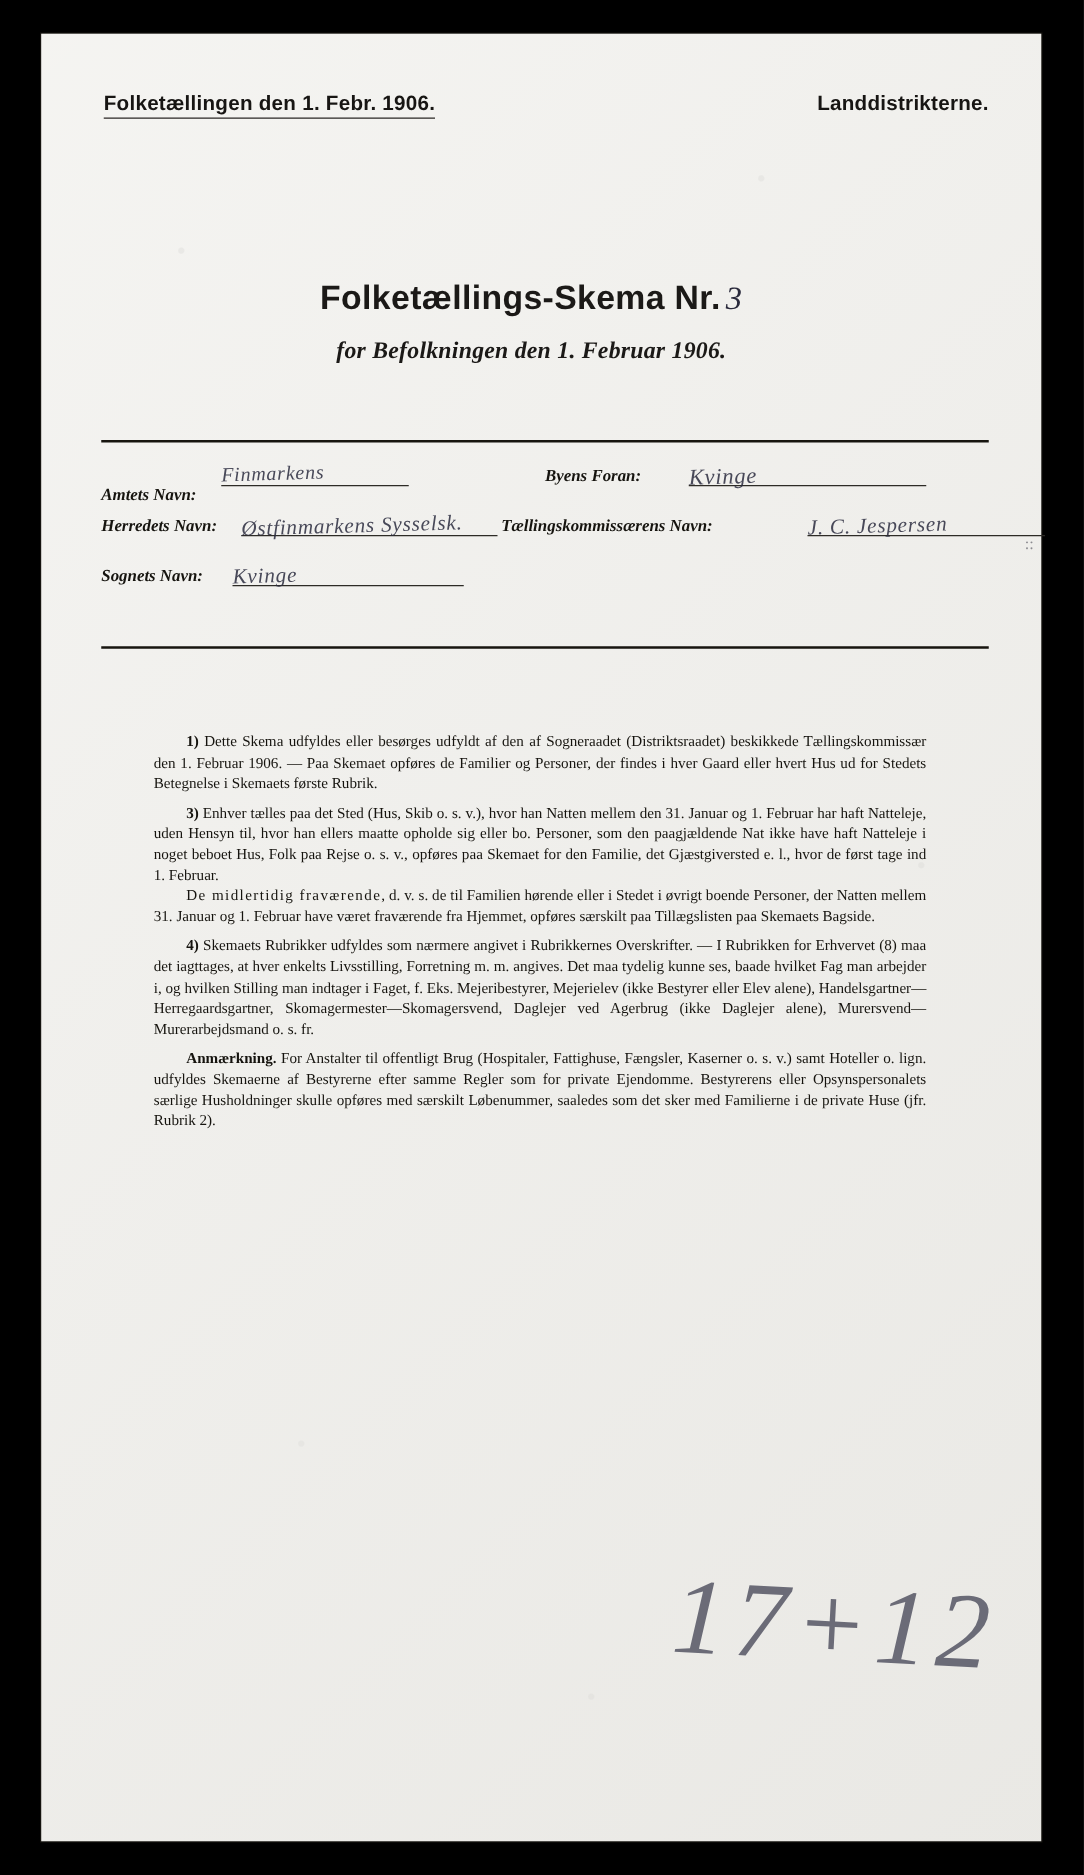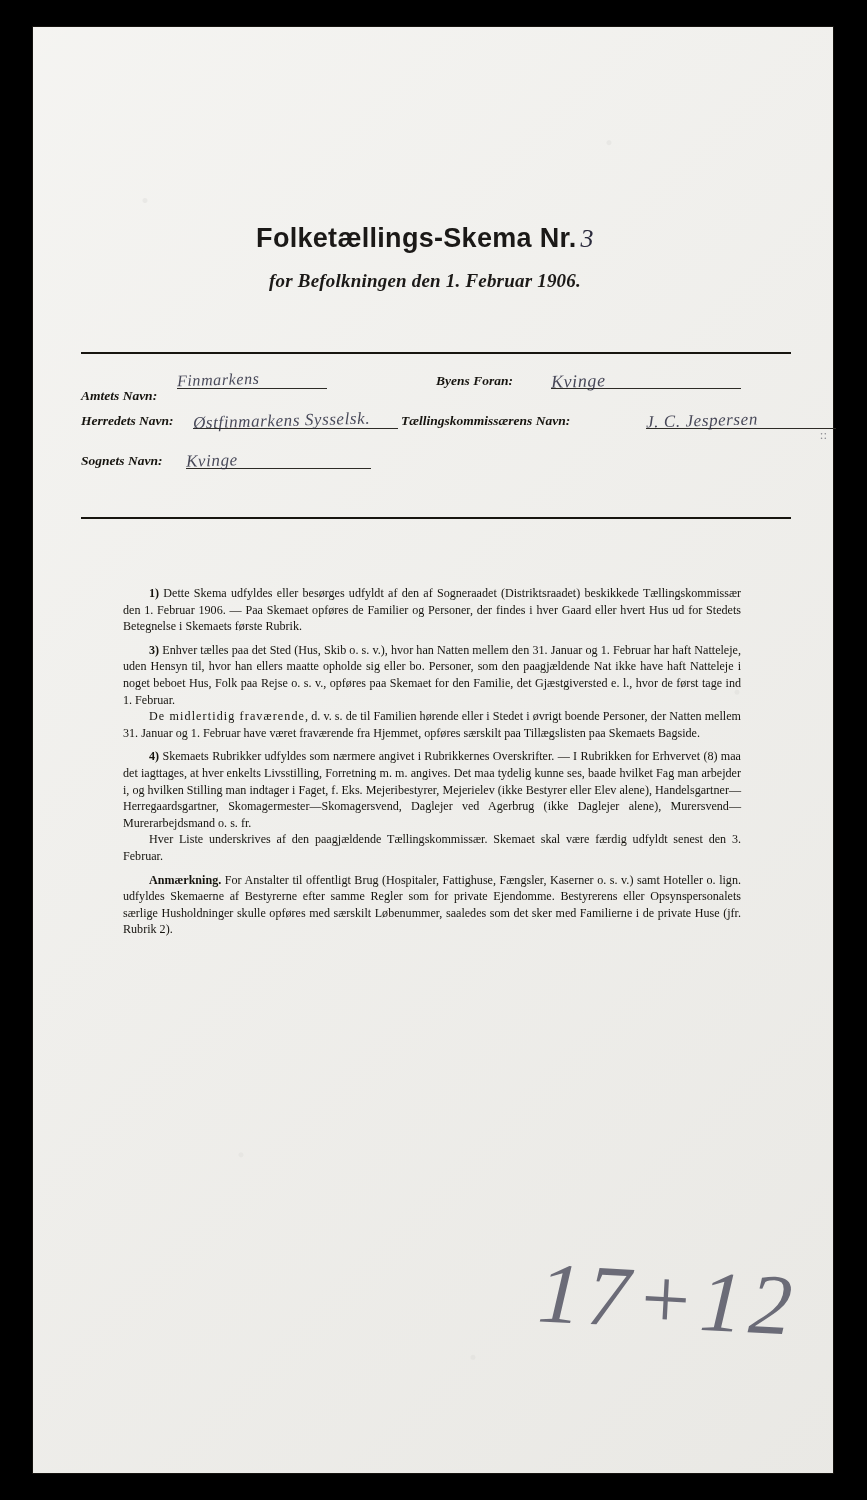--- a/index.html
+++ b/index.html
@@ -195,20 +195,24 @@
     color: #4a4a55;
     opacity: .6;
   }
 </style>
 </head>
 <body>
 
 <div class="page">
   <div class="paper-noise"></div>
 
+  <div class="top-row">
+    <div class="top-left">Folketællingen den 1. Febr. 1906.</div>
+    <div class="top-right">Landdistrikterne.</div>
+  </div>
 
   <div class="title-block">
     <div class="main-title">
       <span>Folketællings-Skema Nr.</span><span class="nr-hand">3</span>
     </div>
     <div class="sub-title">for Befolkningen den 1. Februar 1906.</div>
   </div>
 
   <div class="rule top"></div>
 
@@ -244,18 +248,17 @@
   <div class="edge-mark">::</div>
 
   <div class="rule bottom"></div>
 
 
   <div class="rules">
     <p><span class="num">1)</span> <span>Dette Skema udfyldes eller besørges udfyldt af den af Sogneraadet (Distriktsraadet) beskikkede Tællingskommissær den 1. Februar 1906. — Paa Skemaet opføres de Familier og Personer, der findes i hver Gaard eller hvert Hus ud for Stedets Betegnelse i Skemaets første Rubrik.</span></p>
     <p class="gap"><span class="num">3)</span> <span>Enhver tælles paa det Sted (Hus, Skib o. s. v.), hvor han Natten mellem den 31. Januar og 1. Februar har haft Natteleje, uden Hensyn til, hvor han ellers maatte opholde sig eller bo. Personer, som den paagjældende Nat ikke have haft Natteleje i noget beboet Hus, Folk paa Rejse o. s. v., opføres paa Skemaet for den Familie, det Gjæstgiversted e. l., hvor de først tage ind 1. Februar.</span></p>
     <p><span class="sp">De midlertidig fraværende</span><span>, d. v. s. de til Familien hørende eller i Stedet i øvrigt boende Personer, der Natten mellem 31. Januar og 1. Februar have været fraværende fra Hjemmet, opføres særskilt paa Tillægslisten paa Skemaets Bagside.</span></p>
     <p class="gap"><span class="num">4)</span> <span>Skemaets Rubrikker udfyldes som nærmere angivet i Rubrikkernes Overskrifter. — I Rubrikken for Erhvervet (8) maa det iagttages, at hver enkelts Livsstilling, Forretning m. m. angives. Det maa tydelig kunne ses, baade hvilket Fag man arbejder i, og hvilken Stilling man indtager i Faget, f. Eks. Mejeribestyrer, Mejerielev (ikke Bestyrer eller Elev alene), Handelsgartner—Herregaardsgartner, Skomagermester—Skomagersvend, Daglejer ved Agerbrug (ikke Daglejer alene), Murersvend—Murerarbejdsmand o. s. fr.</span></p>
-    <p>Hver Liste underskrives af den paagjældende Tællingskommissær. Skemaet skal være færdig udfyldt senest den 3. Februar.</p>
     <p class="gap"><span class="bold">Anmærkning.</span> <span>For Anstalter til offentligt Brug (Hospitaler, Fattighuse, Fængsler, Kaserner o. s. v.) samt Hoteller o. lign. udfyldes Skemaerne af Bestyrerne efter samme Regler som for private Ejendomme. Bestyrerens eller Opsynspersonalets særlige Husholdninger skulle opføres med særskilt Løbenummer, saaledes som det sker med Familierne i de private Huse (jfr. Rubrik 2).</span></p>
   </div>
 
   <div class="big-hand">17+12</div>
 </div>
 
 </body></html>

